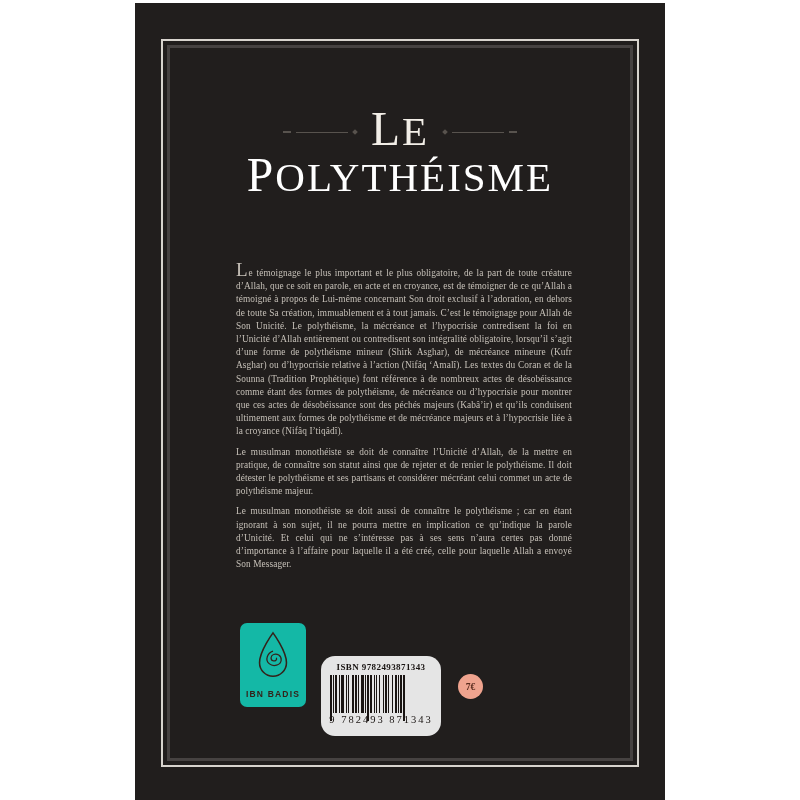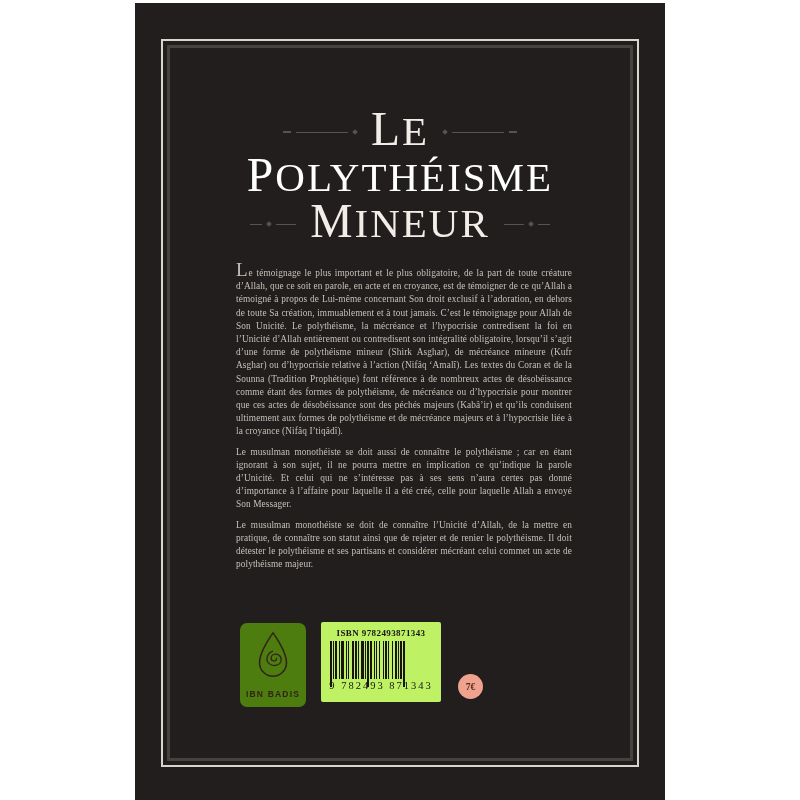--- a/index.html
+++ b/index.html
@@ -84,44 +84,44 @@
     text-align: right;
     color: #c6c0b8;
     font-size: 10px;
     letter-spacing: 0.2px;
   }
   
   .logo-badge {
     position: absolute;
     left: 105px; top: 620px;
     width: 66px; height: 84px;
-    background: #4d7c0f;
+    background: #14b8a6;
     border-radius: 7px;
   }
   .logo-drop {
     position: absolute;
     left: 50%; top: 7px;
     transform: translateX(-50%);
   }
   .logo-name {
     position: absolute;
     left: 0; right: 0; bottom: 8px;
     text-align: center;
     font-family: "Liberation Sans", sans-serif;
     font-weight: bold;
     font-size: 8.5px;
     letter-spacing: 1.2px;
     color: #34221a;
   }
   .barcode-box {
     position: absolute;
-    left: 186px; top: 619px;
+    left: 186px; top: 653px;
     width: 120px; height: 80px;
-    background: #bef264;
-    border-radius: 2px;
+    background: #e5e5e5;
+    border-radius: 14px;
     color: #191412;
   }
   .isbn-top {
     text-align: center;
     font-size: 9px;
     font-weight: bold;
     letter-spacing: 0.4px;
     padding-top: 6px;
   }
   .bars {
@@ -171,39 +171,26 @@
             <span class="rule-diamond"></span>
         </span>
         <h1 class="title-line">Le</h1>
         <span class="rule">
           <span class="rule-diamond"></span>
             <span class="rule-line w52"></span>
             <span class="rule-tick"></span>
         </span>
       </div>
       <h1 class="title-line title-accent">Polythéisme</h1>
-      <div class="title-row">
-        <span class="rule">
-          <span class="rule-line w12"></span>
-            <span class="rule-diamond"></span>
-            <span class="rule-line w20"></span>
-        </span>
-        <h1 class="title-line">Mineur</h1>
-        <span class="rule">
-          <span class="rule-line w20"></span>
-            <span class="rule-diamond"></span>
-            <span class="rule-line w12"></span>
-        </span>
-      </div>
     </div>
 
     <div class="body-text">
       <p class="drop-cap">Le témoignage le plus important et le plus obligatoire, de la part de toute créature d’Allah, que ce soit en parole, en acte et en croyance, est de témoigner de ce qu’Allah a témoigné à propos de Lui-même concernant Son droit exclusif à l’adoration, en dehors de toute Sa création, immuablement et à tout jamais. C’est le témoignage pour Allah de Son Unicité. Le polythéisme, la mécréance et l’hypocrisie contredisent la foi en l’Unicité d’Allah entièrement ou contredisent son intégralité obligatoire, lorsqu’il s’agit d’une forme de polythéisme mineur (Shirk Asghar), de mécréance mineure (Kufr Asghar) ou d’hypocrisie relative à l’action (Nifâq ‘Amalî). Les textes du Coran et de la Sounna (Tradition Prophétique) font référence à de nombreux actes de désobéissance comme étant des formes de polythéisme, de mécréance ou d’hypocrisie pour montrer que ces actes de désobéissance sont des péchés majeurs (Kabâ’ir) et qu’ils conduisent ultimement aux formes de polythéisme et de mécréance majeurs et à l’hypocrisie liée à la croyance (Nifâq I’tiqâdî).</p>
+      <p>Le musulman monothéiste se doit de connaître l’Unicité d’Allah, de la mettre en pratique, de connaître son statut ainsi que de rejeter et de renier le polythéisme. Il doit détester le polythéisme et ses partisans et considérer mécréant celui commet un acte de polythéisme majeur.</p>
       <p>Le musulman monothéiste se doit aussi de connaître le polythéisme ; car en étant ignorant à son sujet, il ne pourra mettre en implication ce qu’indique la parole d’Unicité. Et celui qui ne s’intéresse pas à ses sens n’aura certes pas donné d’importance à l’affaire pour laquelle il a été créé, celle pour laquelle Allah a envoyé Son Messager.</p>
-      <p>Le musulman monothéiste se doit de connaître l’Unicité d’Allah, de la mettre en pratique, de connaître son statut ainsi que de rejeter et de renier le polythéisme. Il doit détester le polythéisme et ses partisans et considérer mécréant celui commet un acte de polythéisme majeur.</p>
     </div>
 
 
     <div class="logo-badge">
       <svg class="logo-drop" width="42" height="50" viewBox="0 0 42 52">
         <path d="M21 3 C21 3 7 22 7 34 a14 14 0 0 0 28 0 C35 22 21 3 21 3 Z" fill="none" stroke="#34221a" stroke-width="1.6"></path>
         <path d="M21 22 c-6 2 -8.5 9 -4 13 c4.5 4 12 1.5 12.5 -3.5 c0.5 -5 -4.5 -7.5 -8 -6
                  c-3 1.2 -3.5 5.5 -0.5 6.5 c2.5 0.8 4.5 -1.2 3.5 -3.2" fill="none" stroke="#34221a" stroke-width="1.3"></path>
       </svg>
       <div class="logo-name">IBN BADIS</div>

